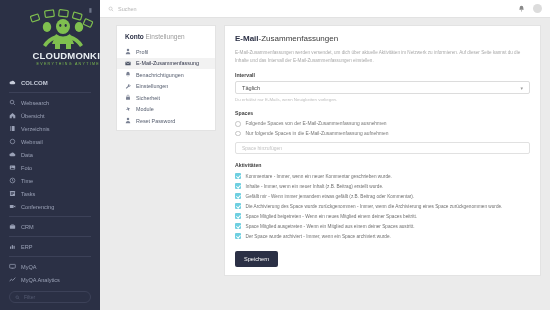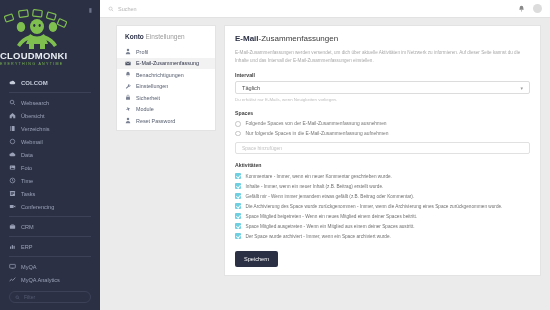--- a/index.html
+++ b/index.html
@@ -22,21 +22,21 @@
     overflow: hidden;
   }
   .sb-collapse {
     position: absolute; top: 7px; right: 6px;
     width: 7px; height: 7px;
     color: #6d7489; font-size: 6px; line-height: 7px; text-align: center;
     cursor: pointer;
   }
   .logo-wrap {
     padding: 9px 0 6px 0;
-    display: flex; flex-direction: column; align-items: flex-start;
+    display: flex; flex-direction: column; align-items: flex-end;
   }
   .logo-svg { display: block; }
   .logo-word {
     font-size: 9.5px; letter-spacing: .2px; font-weight: bold;
     color: #e9eef2; margin-top: 1px;
   }
   .logo-sub {
     font-size: 3.6px; letter-spacing: 1.3px; color: #7fbf4f; margin-top: 1px;
     text-align: center;
   }

